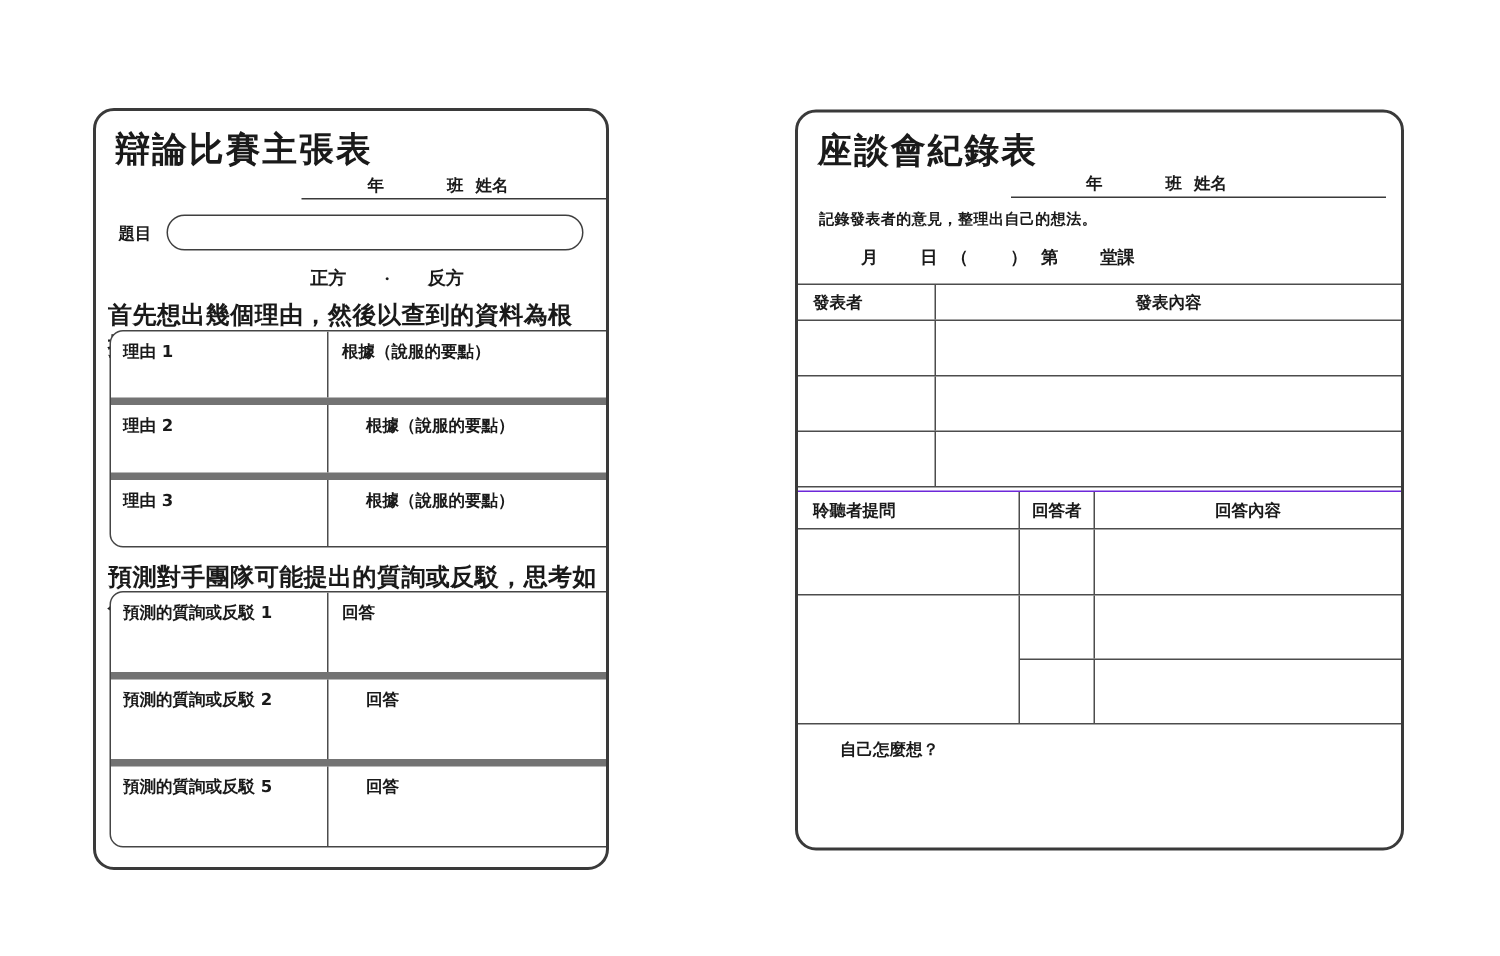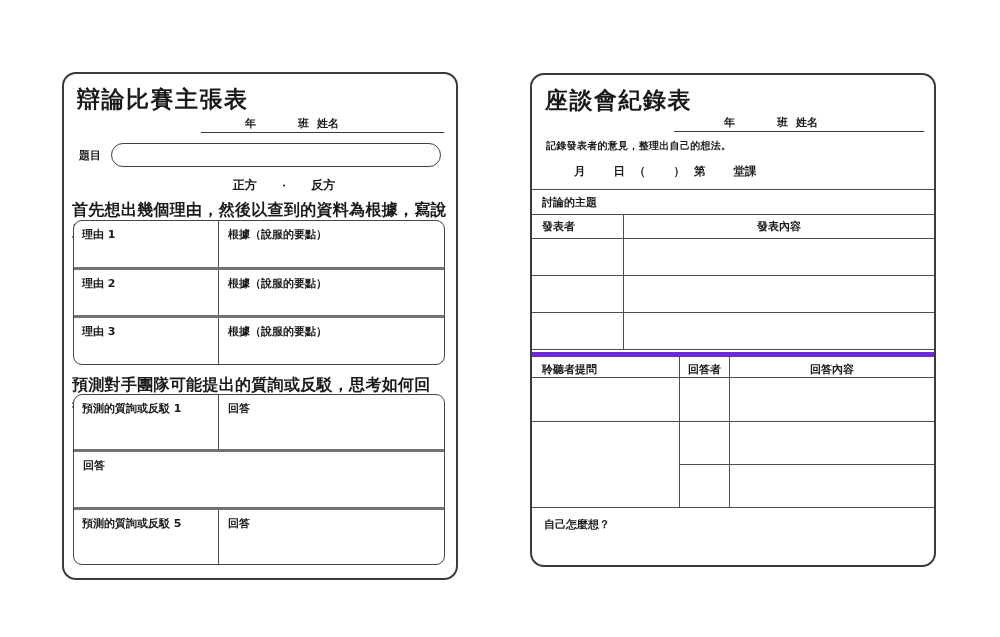--- a/index.html
+++ b/index.html
@@ -12,21 +12,21 @@
     position:relative;
     overflow:hidden;
   }
   .card {
     position:absolute;
     border:2px solid #3a3a3a;
     border-radius:14px;
     background:#ffffff;
     overflow:hidden;
   }
-  #debate-card  { left:62px;  top:72px; width:396px; height:508px; }
+  #debate-card  { left:62px;  top:72px; width:344px; height:508px; }
   #symposium-card { left:530px; top:73px; width:406px; height:494px; }
 
   .form-title {
     position:absolute; top:10px; left:13px;
     font-size:23px; letter-spacing:1.5px; font-weight:800;
   }
 
   
   .name-line {
     position:absolute; height:17px;
@@ -65,21 +65,21 @@
 
   .round-table {
     position:absolute; left:9px; width:372px;
     border:1.5px solid #454545; border-radius:9px;
     overflow:hidden; display:flex; flex-direction:column;
     background:#fff;
   }
   #reasons-table  { top:146px; height:145px; }
   #rebuttal-table { top:320px; height:171px; }
   .rt-row { display:flex; flex:1; }
-  .rt-row + .rt-row { border-top:3px solid #737373; }
+  .rt-row + .rt-row { border-top:5px solid #737373;gap:16px; }
   .rt-left {
     width:145px; border-right:1px solid #4d4d4d;
     padding:6px 8px; font-size:11px;
   }
   .rt-right { flex:1; padding:6px 9px; font-size:11px; }
 
   
   .r-instr { position:absolute; top:64px; left:14px; font-size:10px; letter-spacing:0.3px; }
   .date-line {
     position:absolute; top:89px; left:14px;
@@ -99,32 +99,32 @@
 
   .g-topic { height:25px; padding:5px 0 0 10px; }
   .g-phead, .g-prow { display:flex; }
   .g-phead { height:24px; }
   .g-prow  { height:37px; }
   .c-presenter { width:92px; padding:4px 0 0 10px; }
   .c-pcontent  { flex:1; text-align:center; padding-top:4px; }
   .g-gap { height:2px; }
 
   .g-qhead, .g-qrow1, .g-qmerged { display:flex; }
-  .g-qhead { height:26px; border-top:5px solid #6d28d9; }
+  .g-qhead { height:26px; border-top:1px solid #6d28d9; }
   .g-qrow1 { height:44px; }
   .g-qmerged { height:86px; }
   .c-q    { width:148px; padding:5px 0 0 10px; }
   .c-who  { width:50px; text-align:center; padding-top:5px; }
   .c-ansh { flex:1; text-align:center; padding-top:5px; }
   .qm-right { flex:1; display:flex; flex-direction:column; }
   .qm-sub { display:flex; flex:1; }
   .qm-sub.first { border-bottom:1px solid #4d4d4d; }
   .qm-who { width:50px; }
   .qm-ans { flex:1; }
-  .g-self { flex:1; padding:9px 0 0 12px; }
+  .g-self { flex:1; padding:9px 0 0 28px; }
 </style>
 </head>
 <body>
 
 <div class="card" id="debate-card">
 
   <div class="form-title">辯論比賽主張表</div>
 
   <div class="name-line">
     <span class="gap-wide">年</span>
@@ -161,20 +161,21 @@
   </div>
 
   <div class="instr" id="instr-rebuttal">預測對手團隊可能提出的質詢或反駁，思考如何回答。</div>
 
   <div class="round-table" id="rebuttal-table">
     <div class="rt-row">
       <div class="rt-left">預測的質詢或反駁 1</div>
       <div class="rt-right">回答</div>
     </div>
     <div class="rt-row">
+      <div class="rt-left">預測的質詢或反駁 2</div>
       <div class="rt-right">回答</div>
     </div>
     <div class="rt-row">
       <div class="rt-left">預測的質詢或反駁 5</div>
       <div class="rt-right">回答</div>
     </div>
   </div>
 </div>
 
 <div class="card" id="symposium-card">
@@ -199,21 +200,20 @@
     <span class="blank-w"></span>
     <span>）</span>
     <span class="blank-s"></span>
     <span>第</span>
     <span class="blank-w"></span>
     <span>堂課</span>
   </div>
 
   <div class="r-grid">
 
-    <div class="g-topic bb">討論的主題</div>
 
     <div class="g-phead bb">
       <div class="c-presenter br">發表者</div>
       <div class="c-pcontent">發表內容</div>
     </div>
 
     <div class="g-prow bb">
       <div class="c-presenter br"></div>
       <div class="c-pcontent"></div>
     </div>

